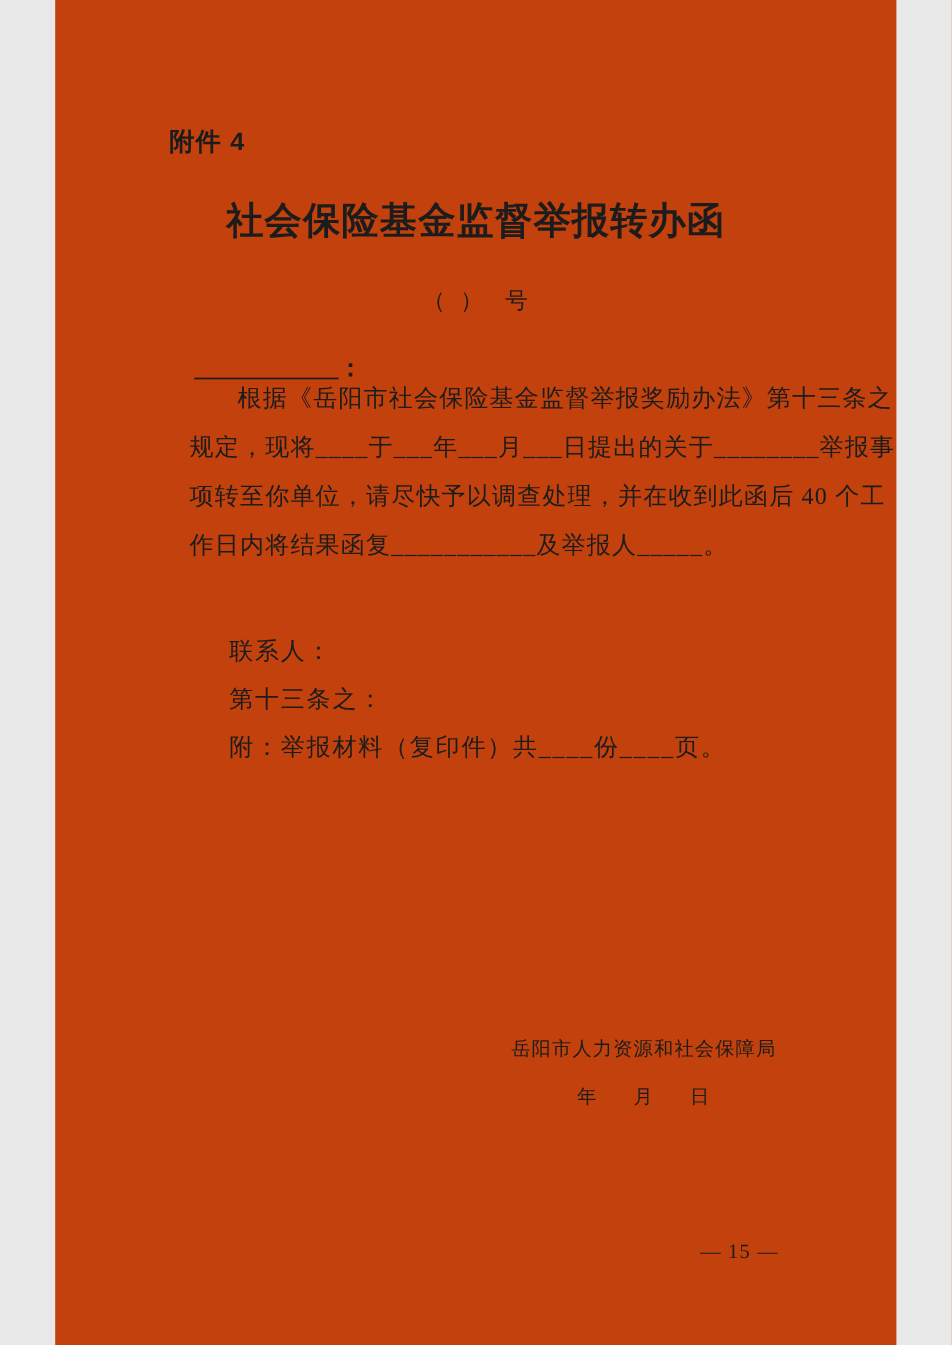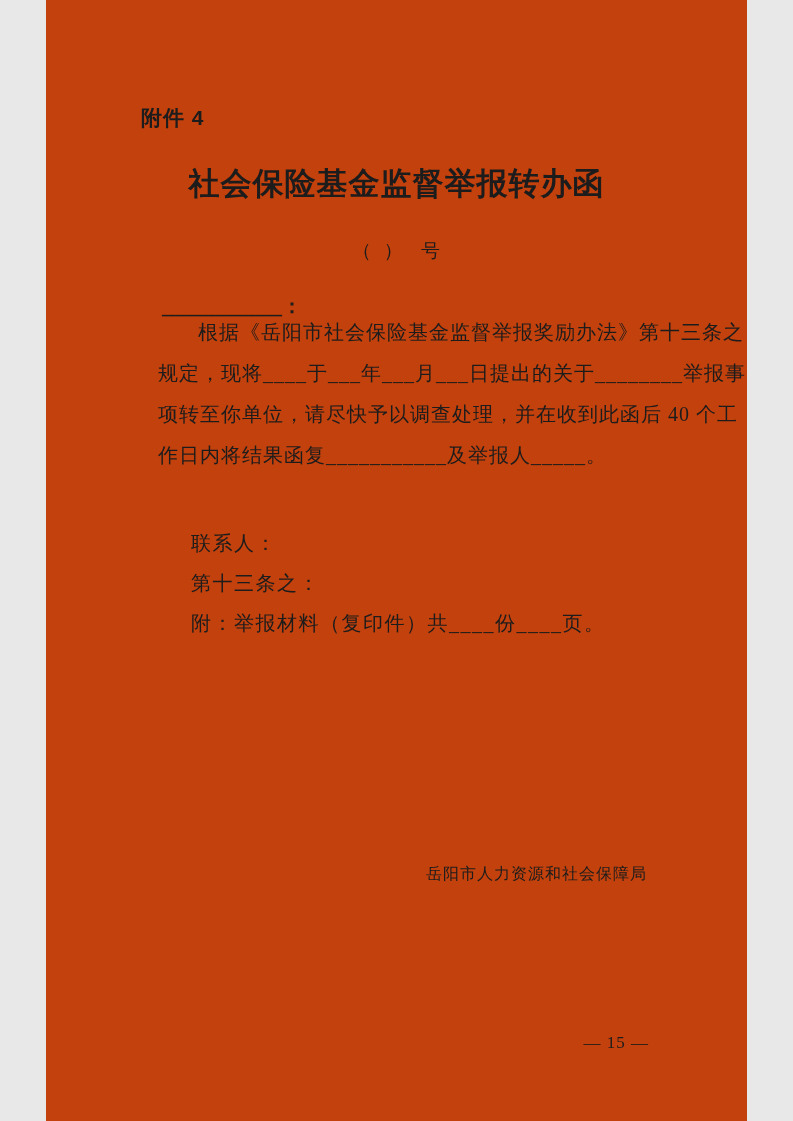--- a/index.html
+++ b/index.html
@@ -140,17 +140,18 @@
   </div>
 
   <div class="contact-block">
     <div class="contact-line">联系人：</div>
     <div class="contact-line">第十三条之：</div>
     <div class="contact-line">附：举报材料（复印件）共____份____页。</div>
   </div>
 
   <div class="signature-block">
     <div class="issuer-line">岳阳市人力资源和社会保障局</div>
+    <div class="date-line">年      月      日</div>
   </div>
 
   <div class="page-number">— 15 —</div>
 
 </div>
 
 </body></html>

